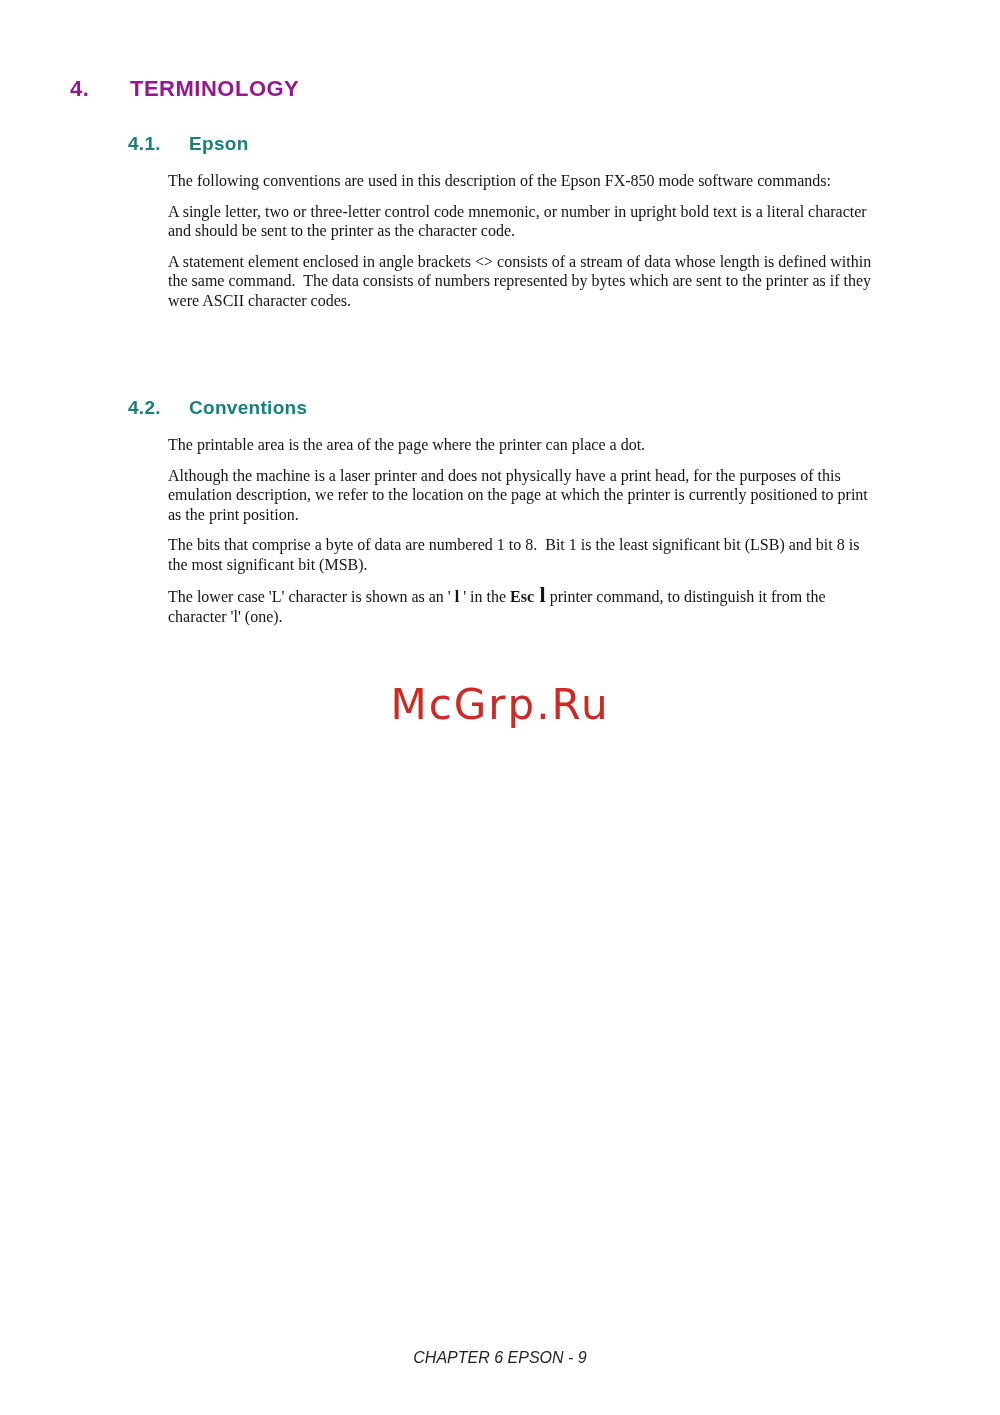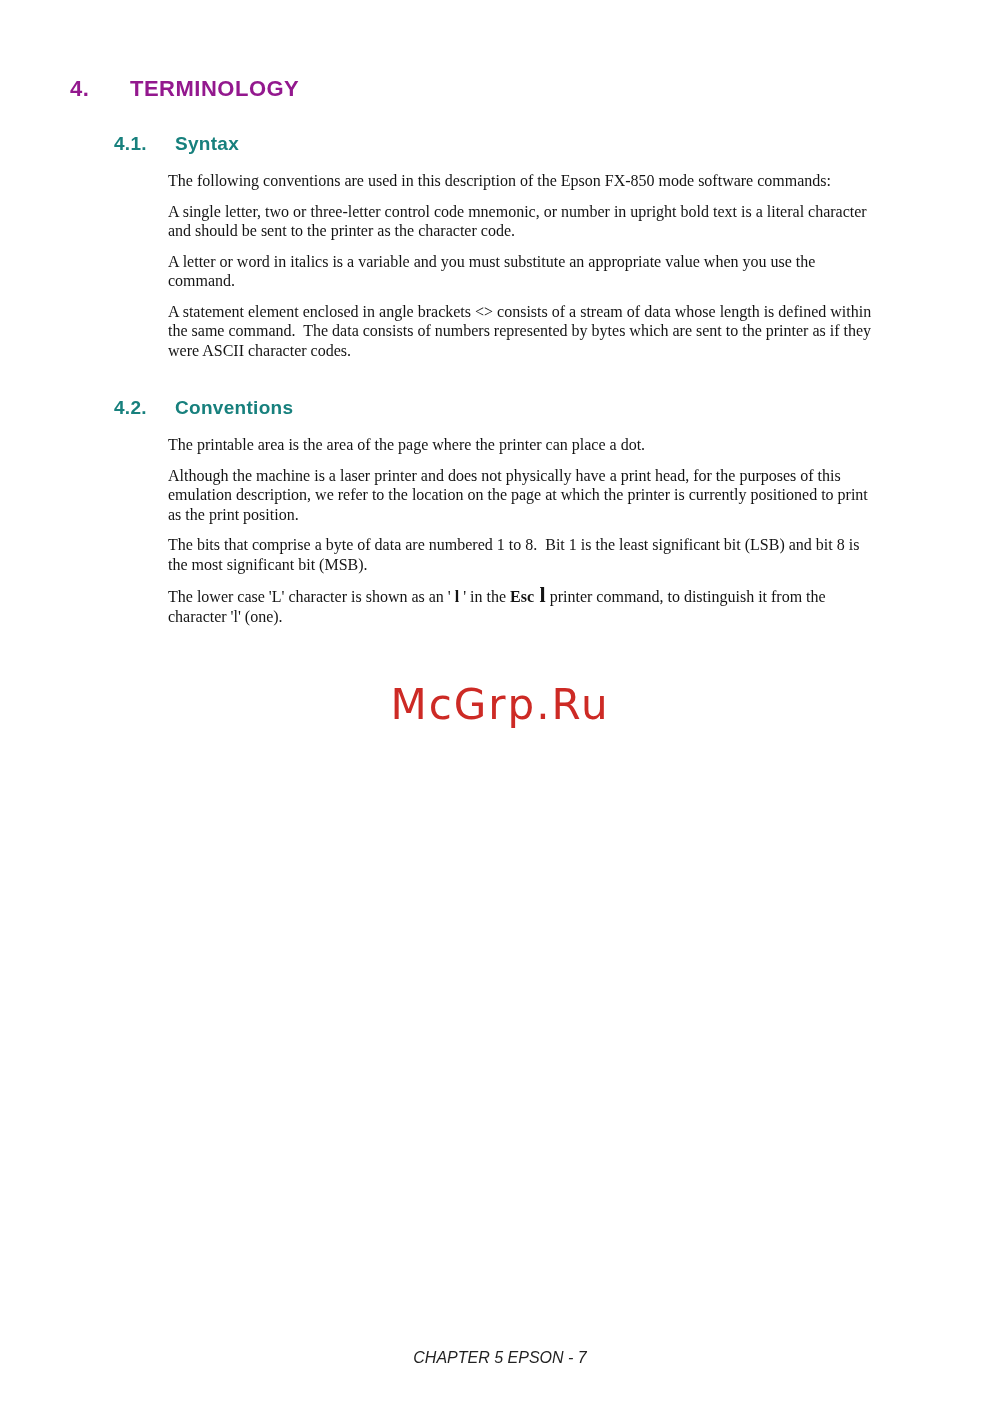--- a/index.html
+++ b/index.html
@@ -27,21 +27,21 @@
     font-family: "Liberation Sans", sans-serif;
     font-weight: bold;
     font-size: 22px;
     line-height: 26px;
     color: var(--heading-purple);
     letter-spacing: 0.5px;
   }
   .h1 .hnum { width: 60px; }
   .h2 {
     position: absolute;
-    left: 114px;
+    left: 128px;
     display: flex;
     font-family: "Liberation Sans", sans-serif;
     font-weight: bold;
     font-size: 19px;
     line-height: 23px;
     color: var(--heading-teal);
     letter-spacing: 0.3px;
   }
   .h2 .hnum { width: 61px; }
   .h2.sec1 { top: 132px; }
@@ -88,39 +88,38 @@
 
 <div class="page">
 
   <div class="h1">
     <span class="hnum">4.</span>
     <span class="htitle">TERMINOLOGY</span>
   </div>
 
   <div class="h2 sec1">
     <span class="hnum">4.1.</span>
-    <span class="htitle">Syntax</span>
+    <span class="htitle">Epson</span>
   </div>
 
   <div class="paras sec1">
     <p class="para">The following conventions are used in this description of the Epson FX-850 mode software commands:</p>
     <p class="para">A single letter, two or three-letter control code mnemonic, or number in upright bold text is a literal character and should be sent to the printer as the character code.</p>
-    <p class="para">A letter or word in italics is a variable and you must substitute an appropriate value when you use the command.</p>
     <p class="para">A statement element enclosed in angle brackets &lt;&gt; consists of a stream of data whose length is defined within the same command.  The data consists of numbers represented by bytes which are sent to the printer as if they were ASCII character codes.</p>
   </div>
 
   <div class="h2 sec2">
     <span class="hnum">4.2.</span>
     <span class="htitle">Conventions</span>
   </div>
 
   <div class="paras sec2">
     <p class="para">The printable area is the area of the page where the printer can place a dot.</p>
     <p class="para">Although the machine is a laser printer and does not physically have a print head, for the purposes of this emulation description, we refer to the location on the page at which the printer is currently positioned to print as the print position.</p>
     <p class="para">The bits that comprise a byte of data are numbered 1 to 8.  Bit 1 is the least significant bit (LSB) and bit 8 is the most significant bit (MSB).</p>
     <p class="para last"><span>The lower case 'L' character is shown as an ' </span><b>l</b><span> ' in the </span><b>Esc</b><b class="bigl"> l</b><span> printer command, to distinguish it from the character 'l' (one).</span></p>
   </div>
 
   <div class="watermark">McGrp.Ru</div>
 
-  <div class="footer">CHAPTER 5 EPSON - 7</div>
+  <div class="footer">CHAPTER 6 EPSON - 9</div>
 
 </div>
 
 </body></html>

